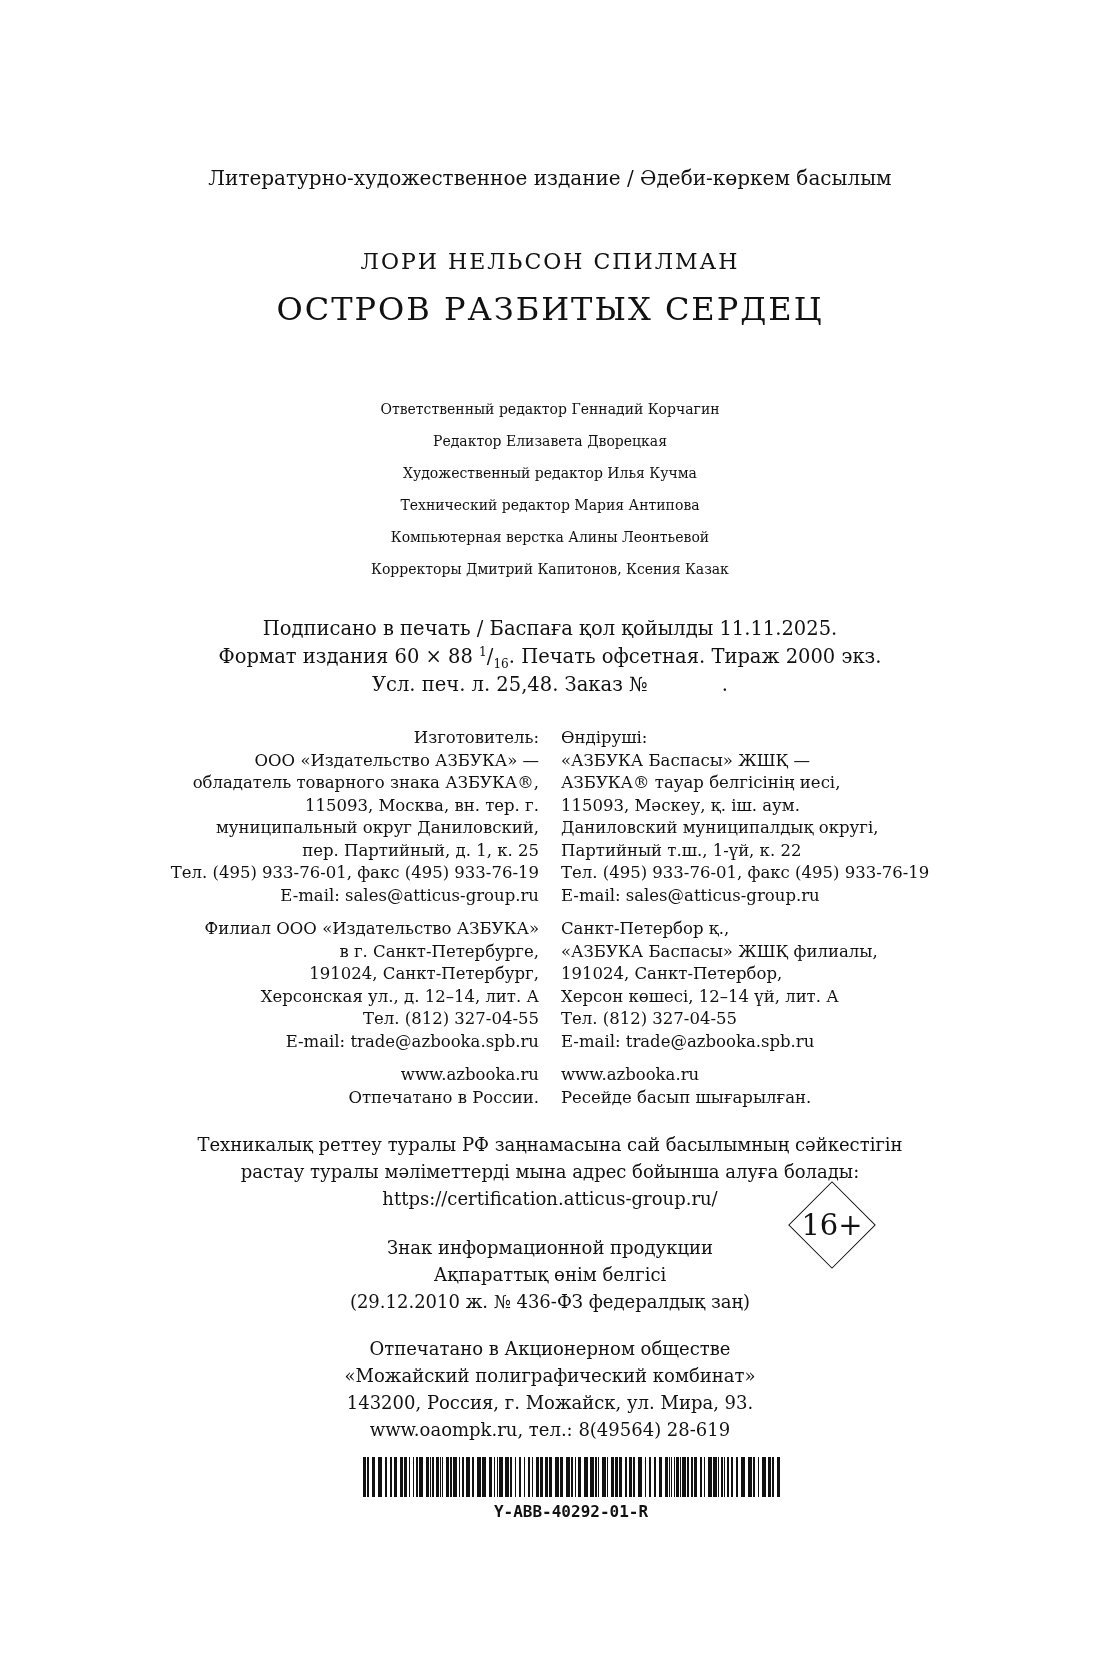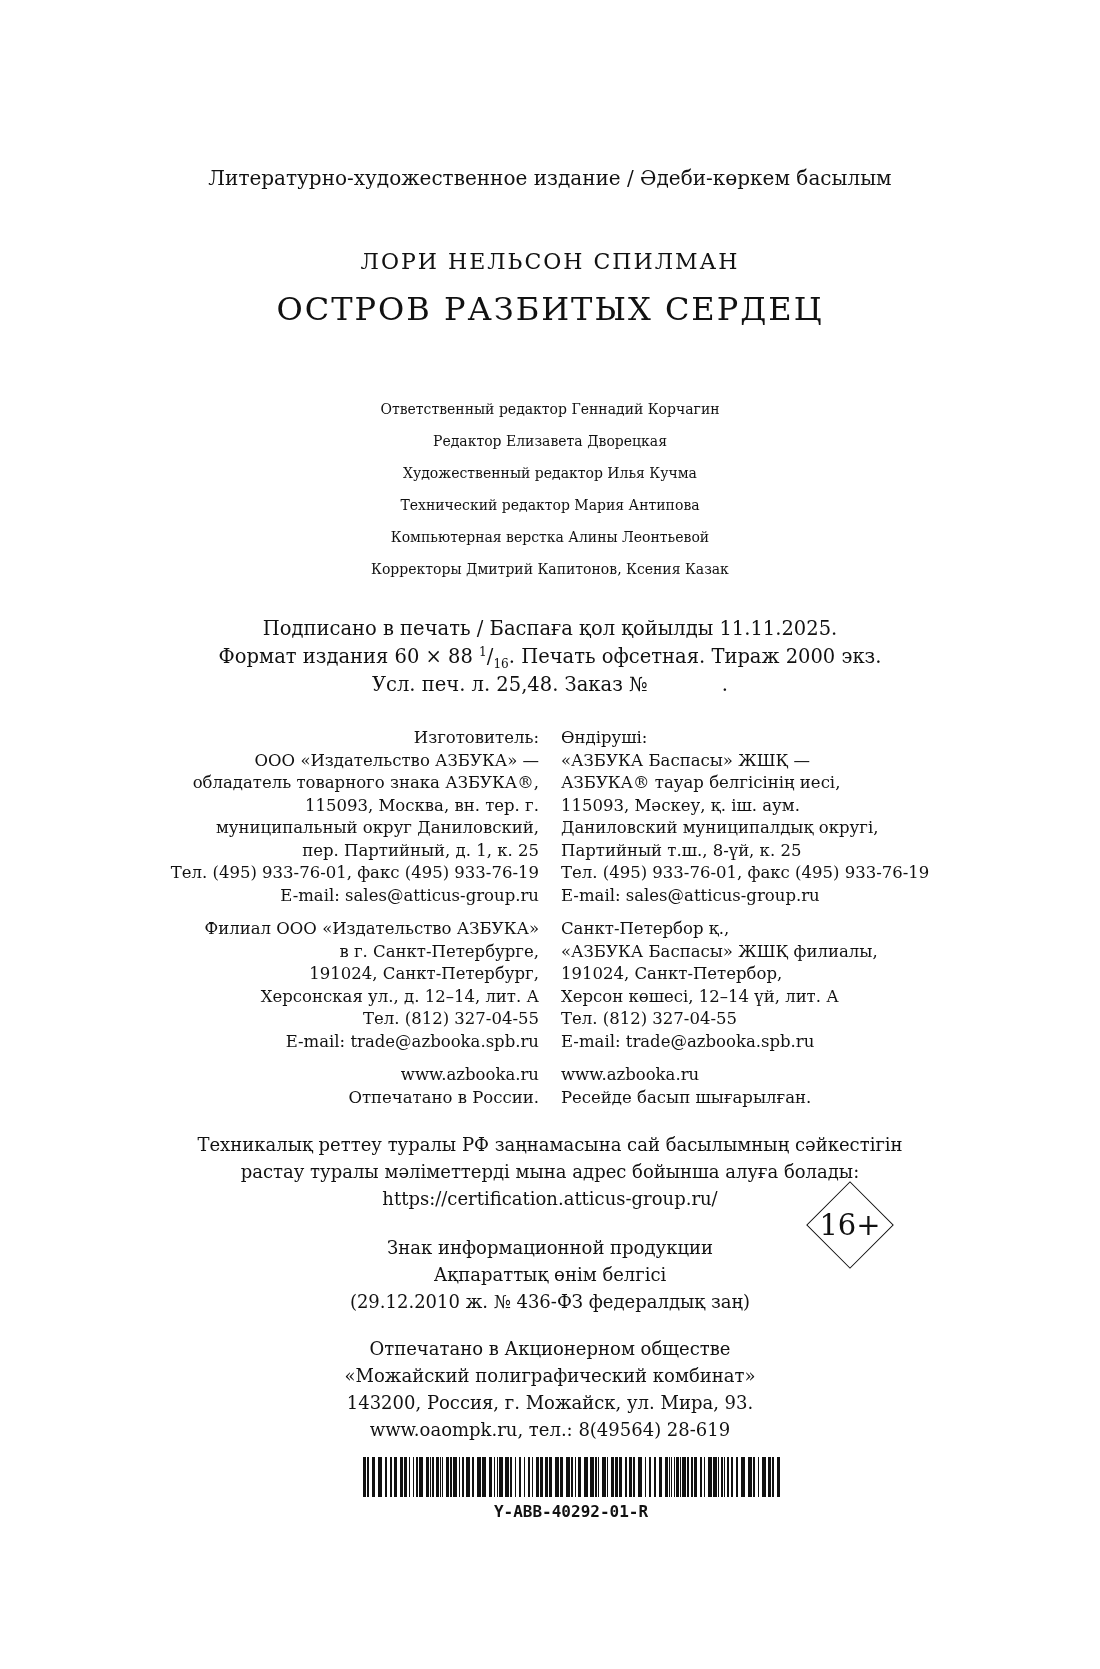--- a/index.html
+++ b/index.html
@@ -79,21 +79,21 @@
   .barcode-label{
     font-family:"DejaVu Sans Mono","Liberation Mono",monospace;
     font-weight:bold;
     font-size:16px;
     letter-spacing:0px;
     margin-top:1px;
   }
   .age-badge{
     position:absolute;
     top:1181px;
-    left:806px;
+    left:788px;
     width:88px;
     height:88px;
   }
   .age-diamond{
     position:absolute;
     inset:13px;
     transform:rotate(45deg);
     border:1.6px solid #111111;
     background:#ffffff;
   }
@@ -157,21 +157,21 @@
         <div class="line">Отпечатано в России.</div>
       </div>
     </div>
     <div class="col-kk">
       <div class="col-group">
         <div class="line">Өндіруші:</div>
         <div class="line">«АЗБУКА Баспасы» ЖШҚ —</div>
         <div class="line">АЗБУКА® тауар белгісінің иесі,</div>
         <div class="line">115093, Мәскеу, қ. іш. аум.</div>
         <div class="line">Даниловский муниципалдық округі,</div>
-        <div class="line">Партийный т.ш., 8-үй, к. 25</div>
+        <div class="line">Партийный т.ш., 1-үй, к. 22</div>
         <div class="line">Тел. (495) 933-76-01, факс (495) 933-76-19</div>
         <div class="line">E-mail: sales@atticus-group.ru</div>
       </div>
       <div class="col-group">
         <div class="line">Санкт-Петербор қ.,</div>
         <div class="line">«АЗБУКА Баспасы» ЖШҚ филиалы,</div>
         <div class="line">191024, Санкт-Петербор,</div>
         <div class="line">Херсон көшесі, 12–14 үй, лит. А</div>
         <div class="line">Тел. (812) 327-04-55</div>
         <div class="line">E-mail: trade@azbooka.spb.ru</div>

